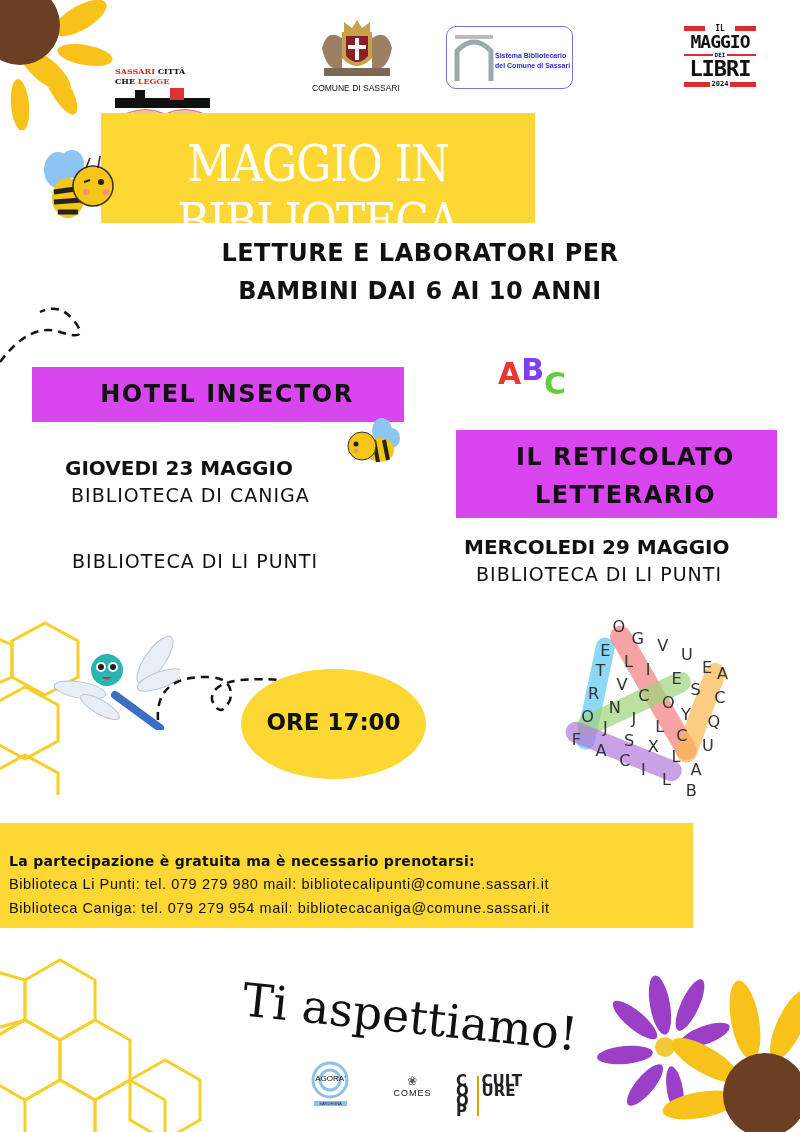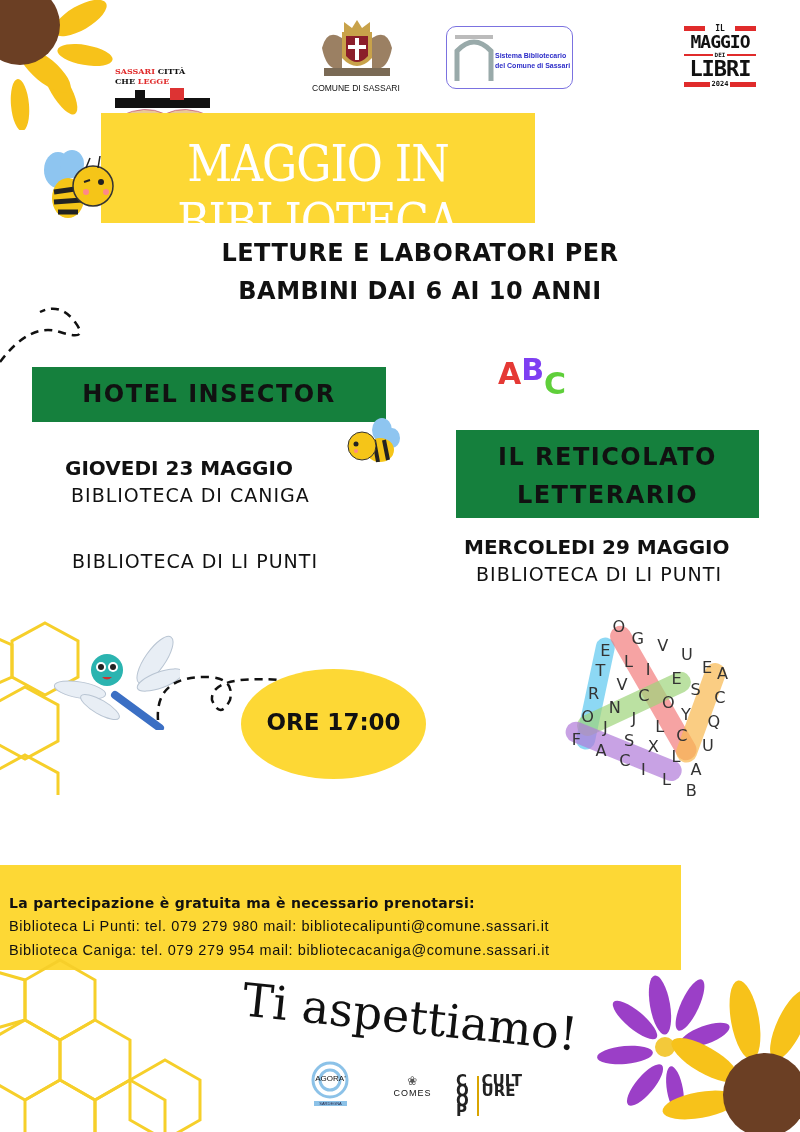--- a/index.html
+++ b/index.html
@@ -1,36 +1,36 @@
 <!DOCTYPE html>
 <html><head>
 <meta charset="utf-8">
 <style>
   html, body { margin:0; padding:0; }
   body { width:800px; height:1132px; position:relative; overflow:hidden; background:#ffffff; font-family:"DejaVu Sans", sans-serif; color:#111; }
   .abs { position:absolute; }
   .yellow { background:#fdd835; }
-  .cream { background:#15803d; }
+  .cream { background:#d946ef;padding-left:18px; }
   .logo-sassari { left:115px; top:18px; width:100px; height:75px;margin-top:48px; }
   .logo-sassari .t1 { font-family:"DejaVu Serif", serif; font-size:8px; font-weight:bold; line-height:10px; }
   .logo-sassari .red { color:#e02b2b; }
   .logo-comune { left:312px; top:18px; width:110px; height:75px; }
   .logo-comune .lbl { font-family:"Liberation Sans", sans-serif; font-size:8.5px; position:absolute; bottom:0; left:0; right:0; }
   .logo-sistema { left:446px; top:26px; width:127px; height:63px; border:1.5px solid #7b72e0; border-radius:10px; box-sizing:border-box; }
   .logo-sistema .txt { position:absolute; left:48px; top:24px; font-family:"Liberation Sans", sans-serif; font-size:7px; font-weight:bold; color:#2d2dc8; line-height:10px; }
   .logo-maggio { left:684px; top:24px; width:72px; height:68px; text-align:center; font-family:"DejaVu Sans Mono", monospace; font-weight:bold; }
   .title-box { left:101px; top:113px; width:434px; height:110px; }
   .title-box .t { position:absolute; left:0; right:0; top:28px; text-align:center; color:#fff; font-family:"DejaVu Serif", serif; font-size:44px; letter-spacing:-1px; font-weight:normal; transform:scaleY(1.15); }
   .subtitle { left:180px; top:234px; width:480px; text-align:center; font-family:"DejaVu Sans", sans-serif; font-weight:bold; font-size:24px; line-height:38px; letter-spacing:0.5px; }
   .ev-title { font-family:"DejaVu Sans", sans-serif; font-size:24px; font-weight:bold; letter-spacing:1.5px; text-align:center; }
   .date { font-family:"DejaVu Sans", sans-serif; font-size:20px; font-weight:900; }
   .place { font-family:"DejaVu Sans", sans-serif; font-size:19px; letter-spacing:1px; }
   .ore { left:241px; top:669px; width:185px; height:110px; border-radius:50%; }
   .ore span { position:absolute; left:0; right:0; top:40px; text-align:center; font-family:"DejaVu Sans", sans-serif; font-weight:bold; font-size:23px; }
-  .info-box { left:0; top:865px; width:681px; height:105px; }
+  .info-box { left:0; top:823px; width:681px; height:105px;padding-left:12px; }
   .info-box .l { position:absolute; left:9px; font-family:"Liberation Sans", sans-serif; font-size:14.5px; letter-spacing:0.6px; }
   .info-box .l1 { top:30px; font-weight:bold; font-family:"DejaVu Sans", sans-serif; font-size:14px; letter-spacing:0.3px; }
   .info-box .l2 { top:53px; }
   .info-box .l3 { top:77px; }
   .closing { left:230px; top:990px; width:360px; text-align:center; font-family:"DejaVu Serif", serif; font-size:46px; transform:rotate(6deg); }
   .partner { font-family:"Liberation Sans", sans-serif; font-size:9px; text-align:center; }
 </style>
 </head>
 <body>
 

